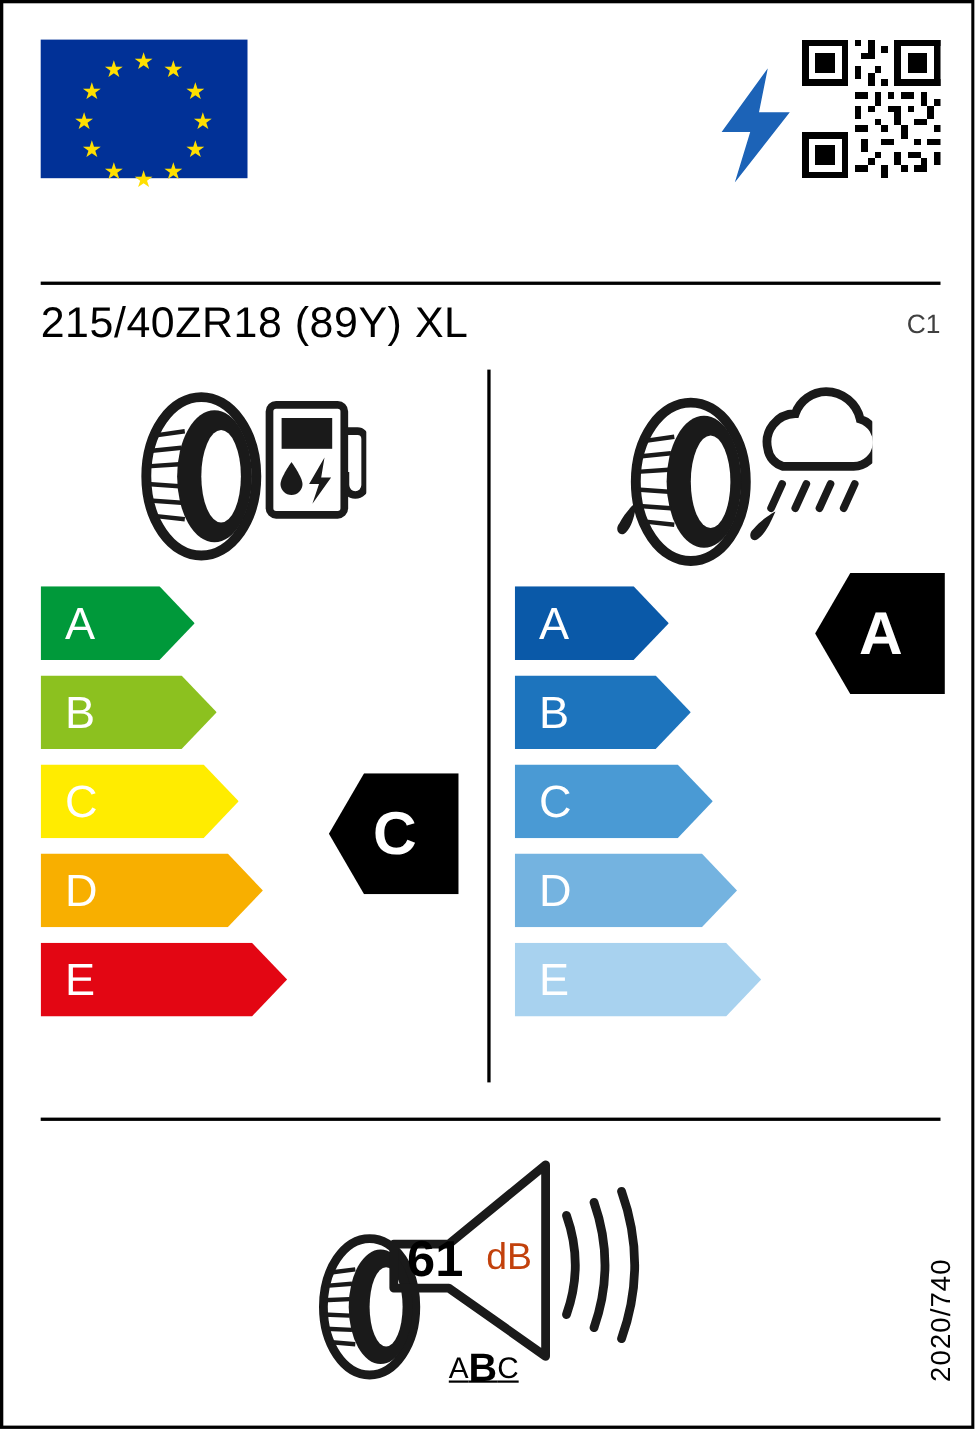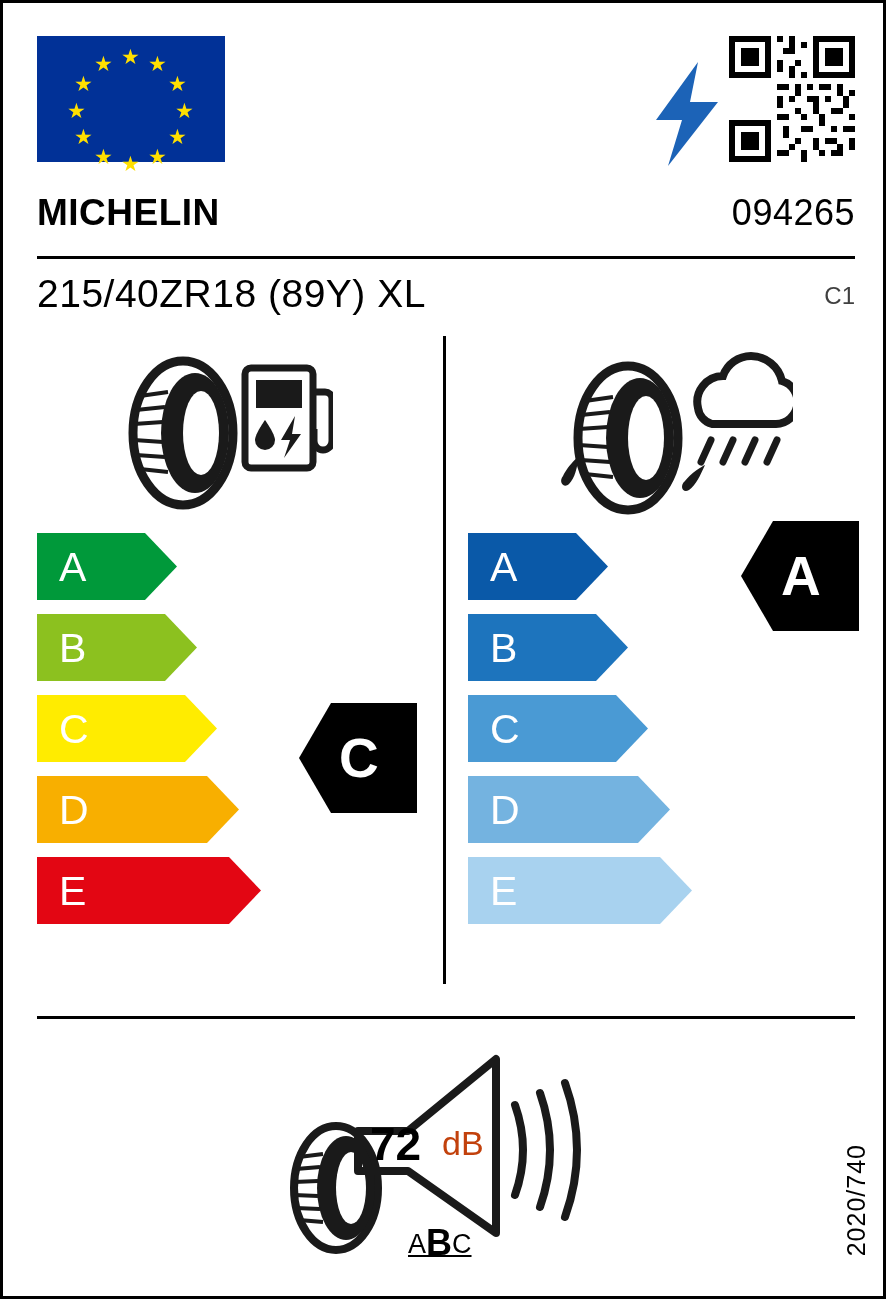--- a/index.html
+++ b/index.html
@@ -307,24 +307,20 @@
         <rect x="16" y="38" width="4" height="2"></rect>
           <rect x="24" y="38" width="2" height="4"></rect>
         <rect x="30" y="38" width="2" height="2"></rect>
           <rect x="34" y="38" width="4" height="2"></rect>
         <rect x="20" y="36" width="2" height="2"></rect>
           <rect x="36" y="36" width="2" height="2"></rect>
       </g>
     </svg>
   </div>
 
-  <div class="brand-row">
-    <div class="brand">MICHELIN</div>
-    <div class="code">094265</div>
-  </div>
   <div class="rule rule-top"></div>
 
   <div class="size-row">
     <div class="size">215/40ZR18 (89Y) XL</div>
     <div class="cls">C1</div>
   </div>
 
   <div class="rule rule-vert"></div>
   <div class="rule rule-bottom"></div>
 
@@ -488,21 +484,21 @@
       <g fill="none" stroke="#1a1a1a" stroke-width="8" stroke-linejoin="round">
         <polygon points="80,88 130,88 218,16 218,190 130,128 80,128"></polygon>
       </g>
 
       <g stroke="#1a1a1a" stroke-width="8" fill="none" stroke-linecap="round">
         <path d="M237 62 q16 45 0 90"></path>
         <path d="M262 50 q20 57 0 114"></path>
         <path d="M287 40 q24 67 0 134"></path>
       </g>
     </svg>
-    <div class="db-value">72</div>
+    <div class="db-value">61</div>
     <div class="db-unit">dB</div>
     <div class="noise-classes">
       <span>A</span><span class="sel">B</span><span>C</span>
     </div>
   </div>
 
   <div class="vdate">2020/740</div>
 
 </div>
 

